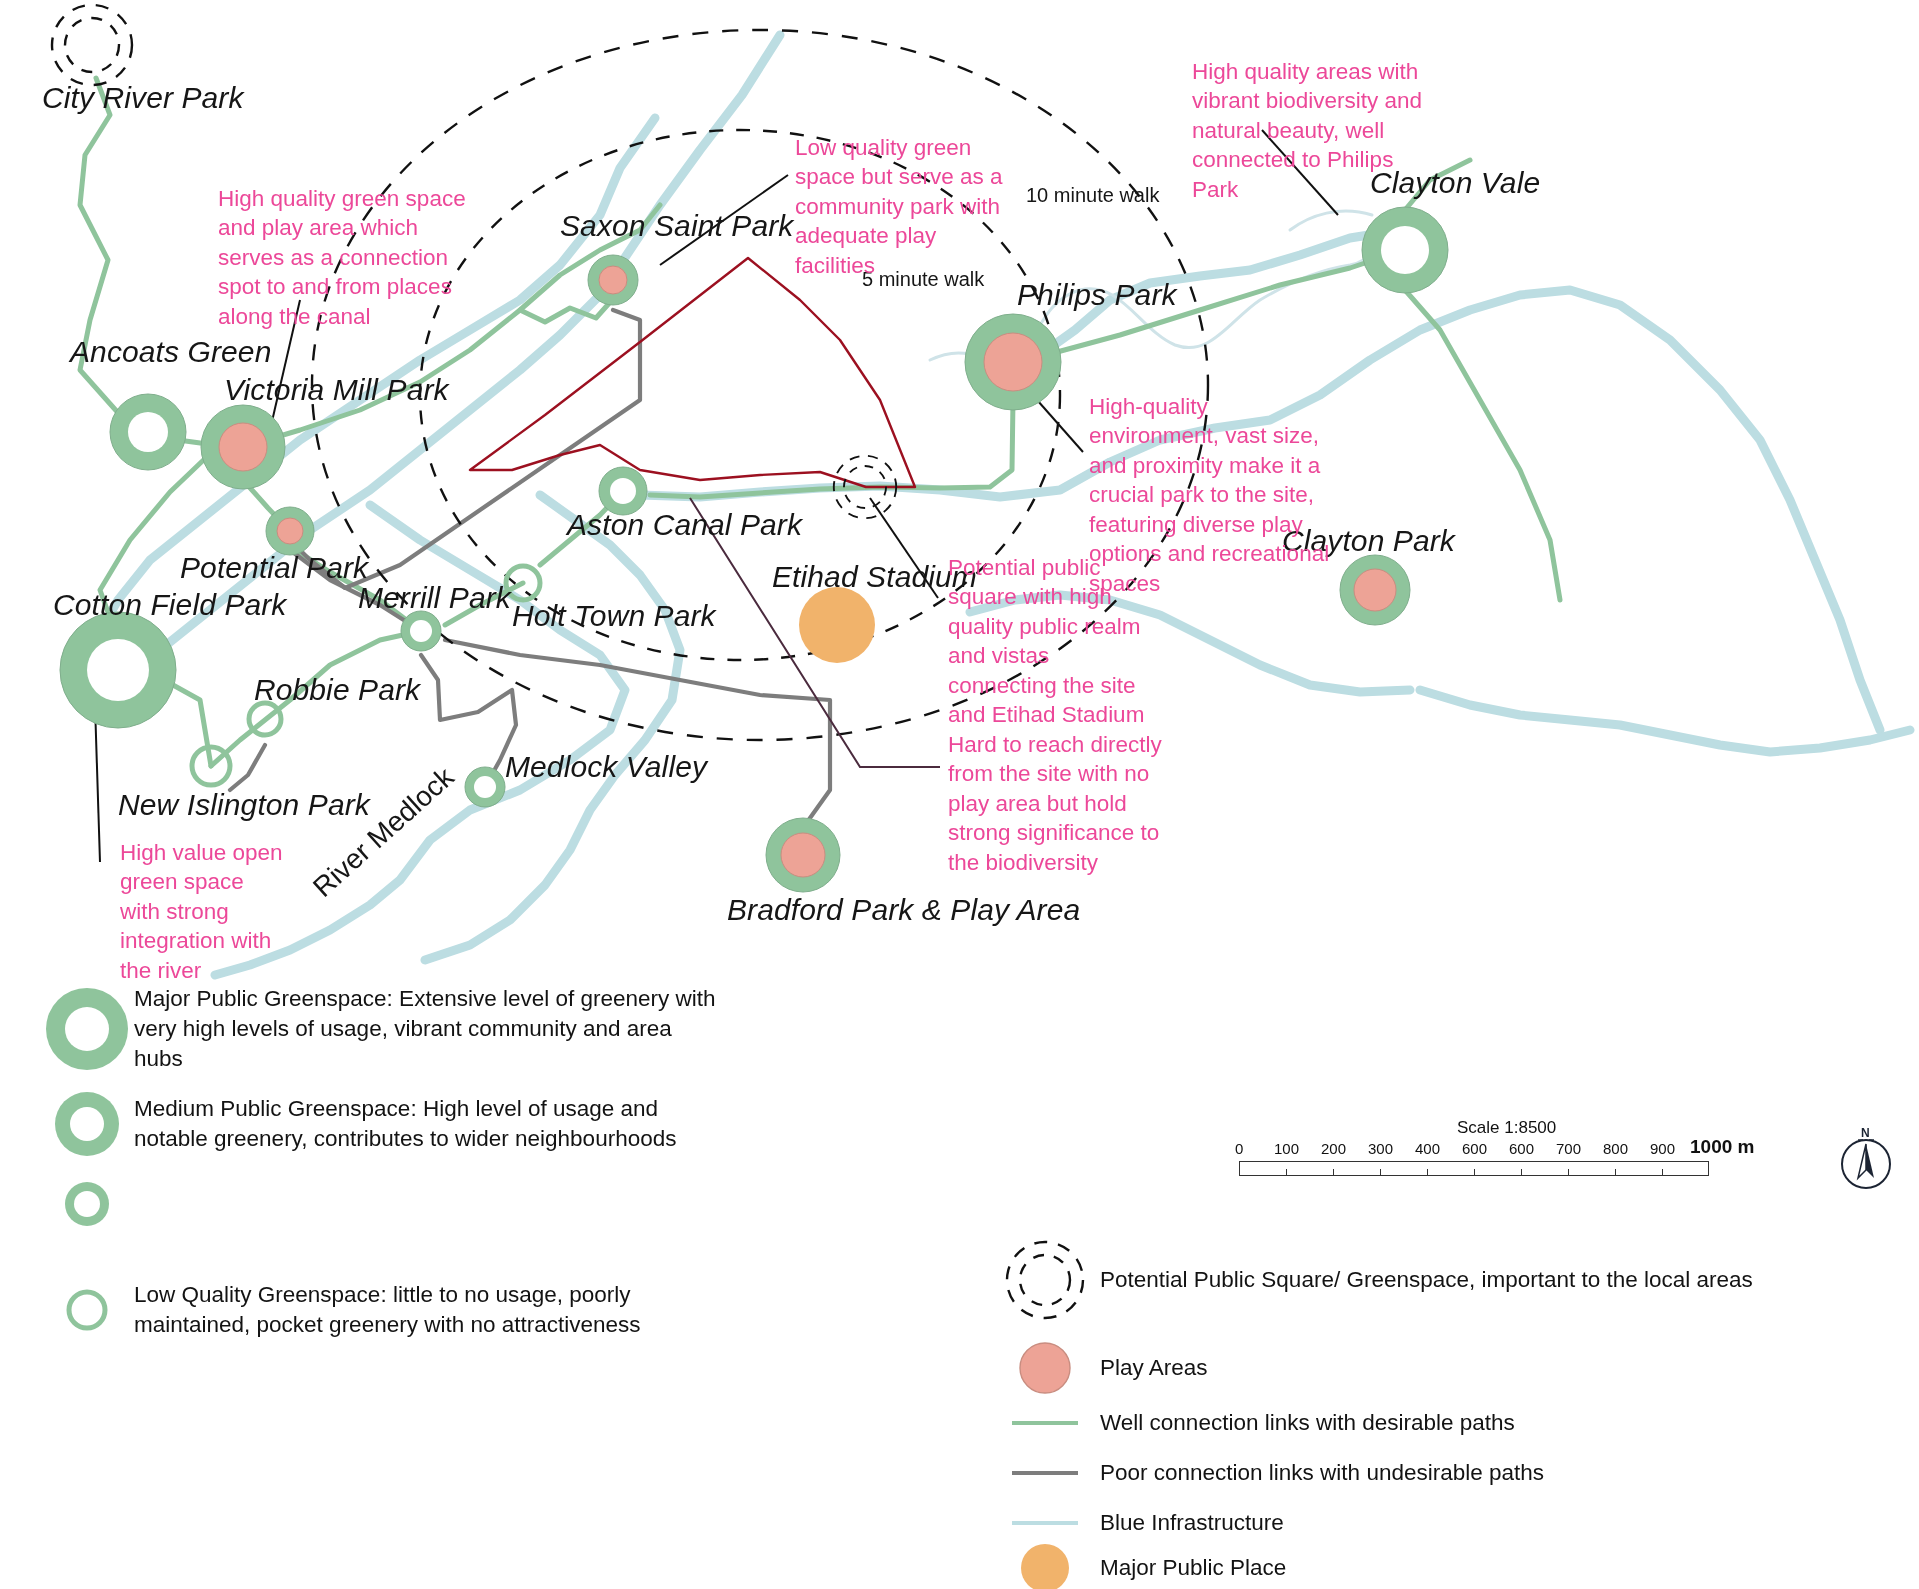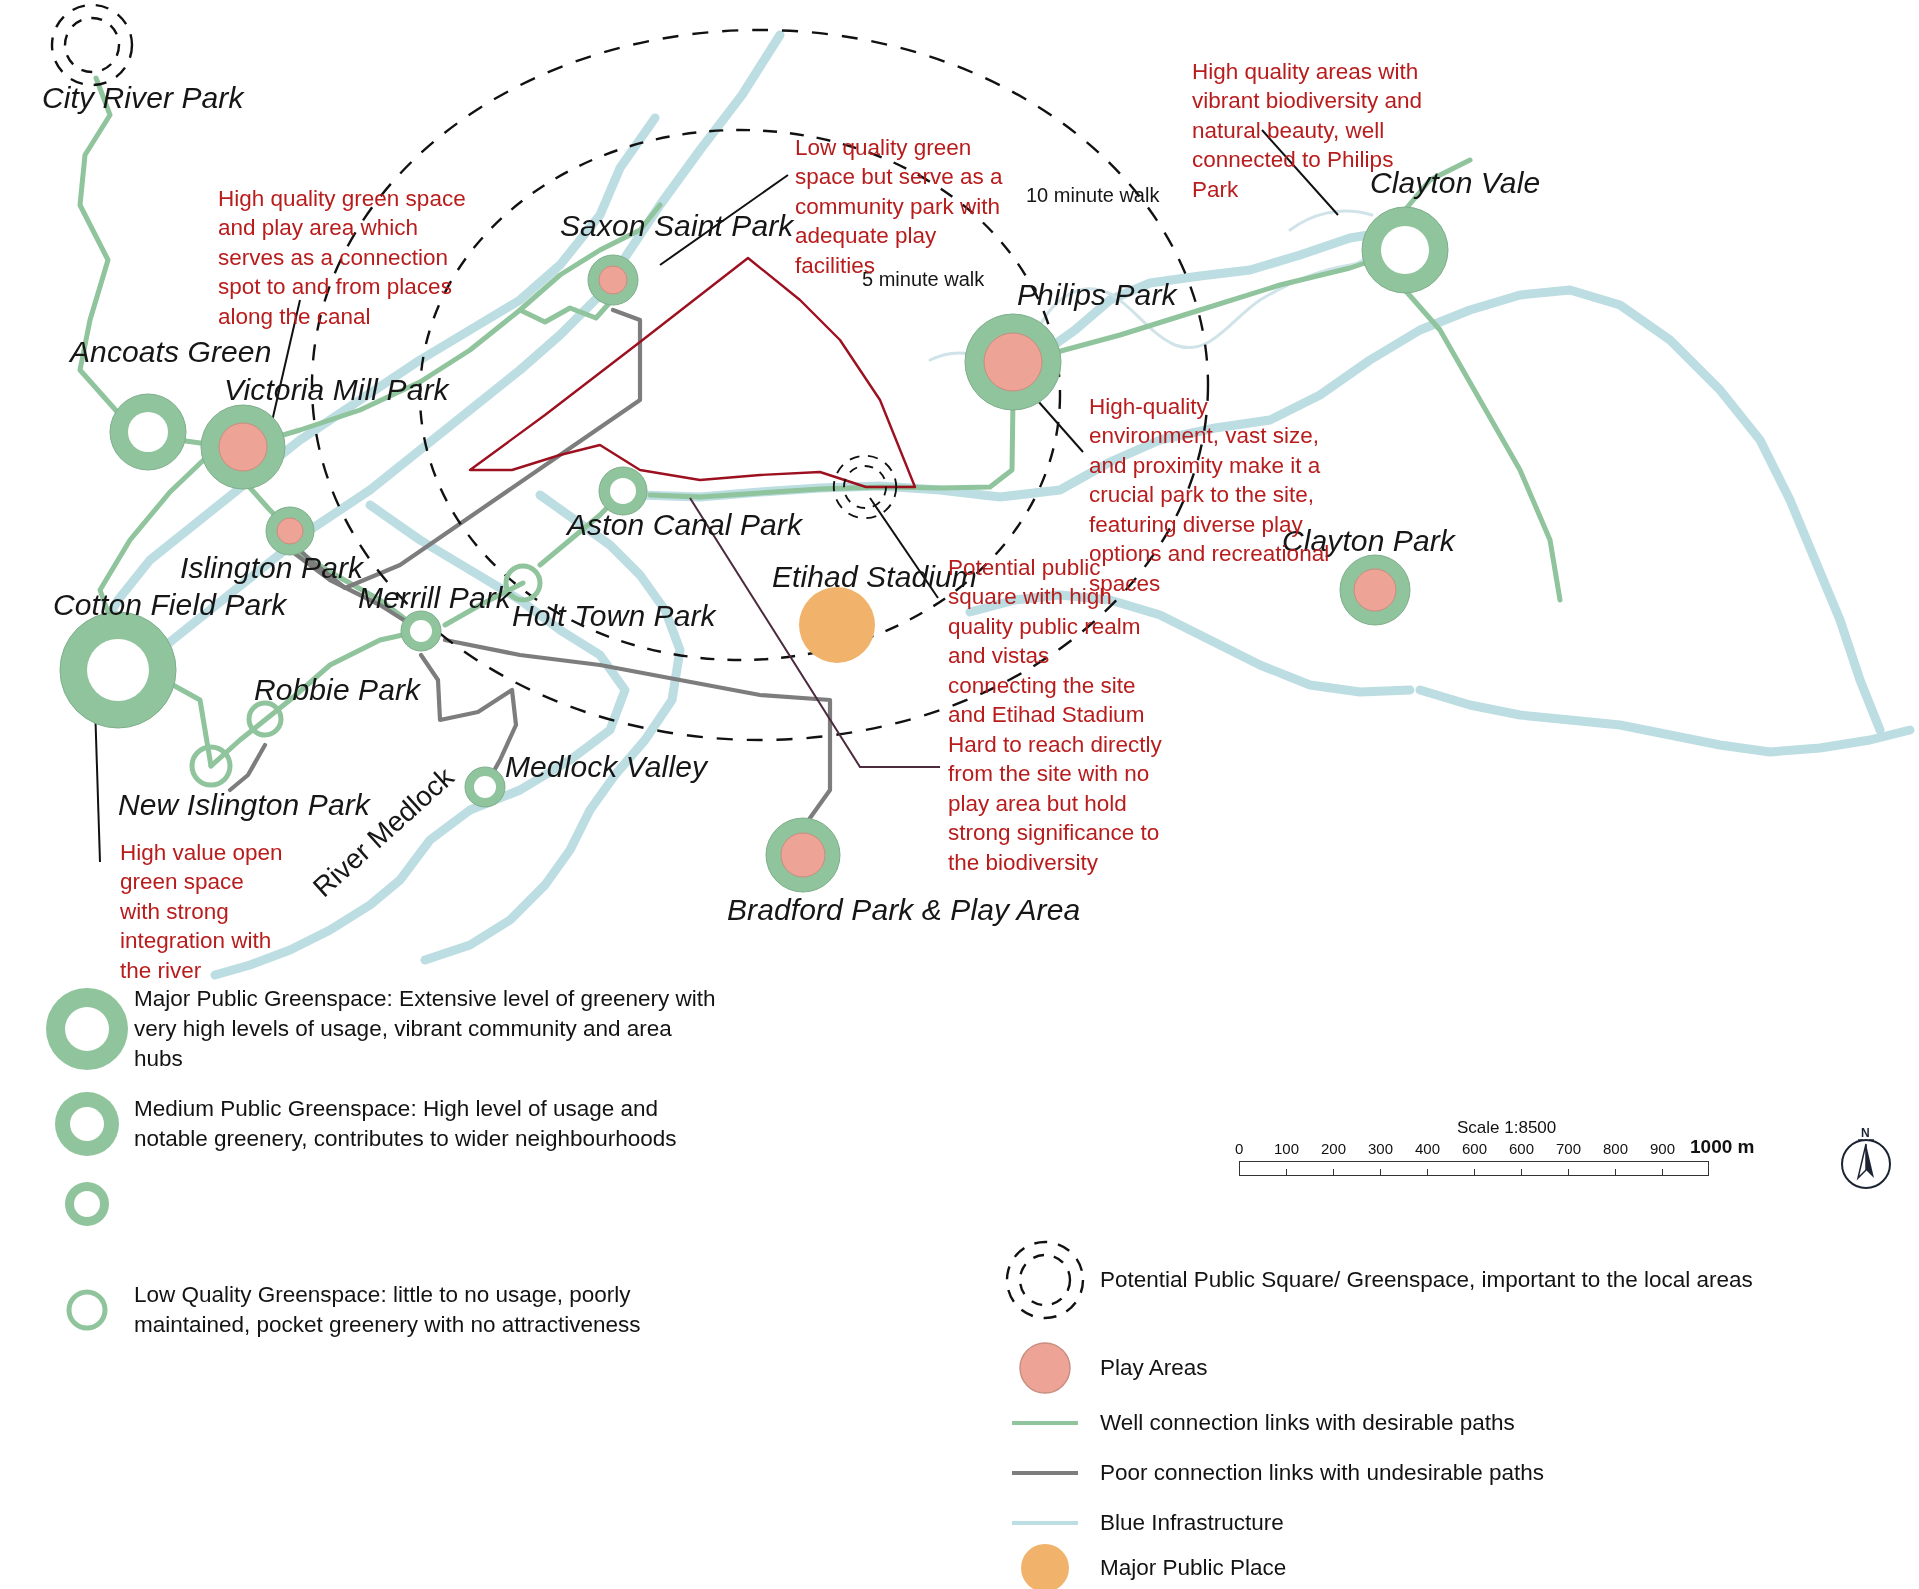--- a/index.html
+++ b/index.html
@@ -6,21 +6,21 @@
   body{
     font-family:"Liberation Sans", sans-serif;
     color:#111;
     width:1919px;height:1589px;overflow:hidden;position:relative;
   }
   #stage{position:absolute;left:0;top:0;width:1919px;height:1589px;}
   svg#map{position:absolute;left:0;top:0;width:1919px;height:1589px;}
 
   .lbl{position:absolute;white-space:nowrap;line-height:1.08;}
   .park-label{font-size:30px;color:#161616;letter-spacing:.1px;font-style:italic;}
-  .note{position:absolute;font-size:22.5px;line-height:1.31;color:#b91c1c;}
+  .note{position:absolute;font-size:22.5px;line-height:1.31;color:#ec4899;}
   .small-note{position:absolute;font-size:20px;color:#161616;}
   .river-label{position:absolute;font-size:28px;color:#161616;
      transform:rotate(-42deg);transform-origin:left top;}
   .legend-row{position:absolute;display:flex;align-items:center;}
   .legend-text{font-size:22.5px;line-height:1.33;color:#131313;}
 
   .scalewrap{position:absolute;text-decoration:underline;}
   .scale-title{position:absolute;font-size:17px;color:#111;font-family:"Liberation Sans",sans-serif;}
   .scale-num{position:absolute;font-size:15px;color:#111;}
   .scale-bar{position:absolute;border:1.4px solid #333;background:#fff;box-sizing:border-box;}
@@ -183,21 +183,21 @@
     <use href="#dashedRings"></use>
   </g>
   <g transform="translate(865,487) scale(0.78)">
     <use href="#dashedRings"></use>
   </g>
 </svg>
 
 <div class="lbl park-label" style="left:42px;top:82px">City River Park</div>
 <div class="lbl park-label" style="left:70px;top:336px">Ancoats Green</div>
 <div class="lbl park-label" style="left:224px;top:374px">Victoria Mill Park</div>
-<div class="lbl park-label" style="left:180px;top:552px">Islington Park</div>
+<div class="lbl park-label" style="left:180px;top:552px">Potential Park</div>
 <div class="lbl park-label" style="left:53px;top:589px">Cotton Field Park</div>
 <div class="lbl park-label" style="left:118px;top:789px">New Islington Park</div>
 <div class="lbl park-label" style="left:254px;top:674px">Robbie Park</div>
 <div class="lbl park-label" style="left:358px;top:582px">Merrill Park</div>
 <div class="lbl park-label" style="left:512px;top:600px">Holt Town Park</div>
 <div class="lbl park-label" style="left:505px;top:751px">Medlock Valley</div>
 <div class="lbl park-label" style="left:560px;top:210px">Saxon Saint Park</div>
 <div class="lbl park-label" style="left:567px;top:509px">Aston Canal Park</div>
 <div class="lbl park-label" style="left:772px;top:561px">Etihad Stadium</div>
 <div class="lbl park-label" style="left:1017px;top:279px">Philips Park</div>

